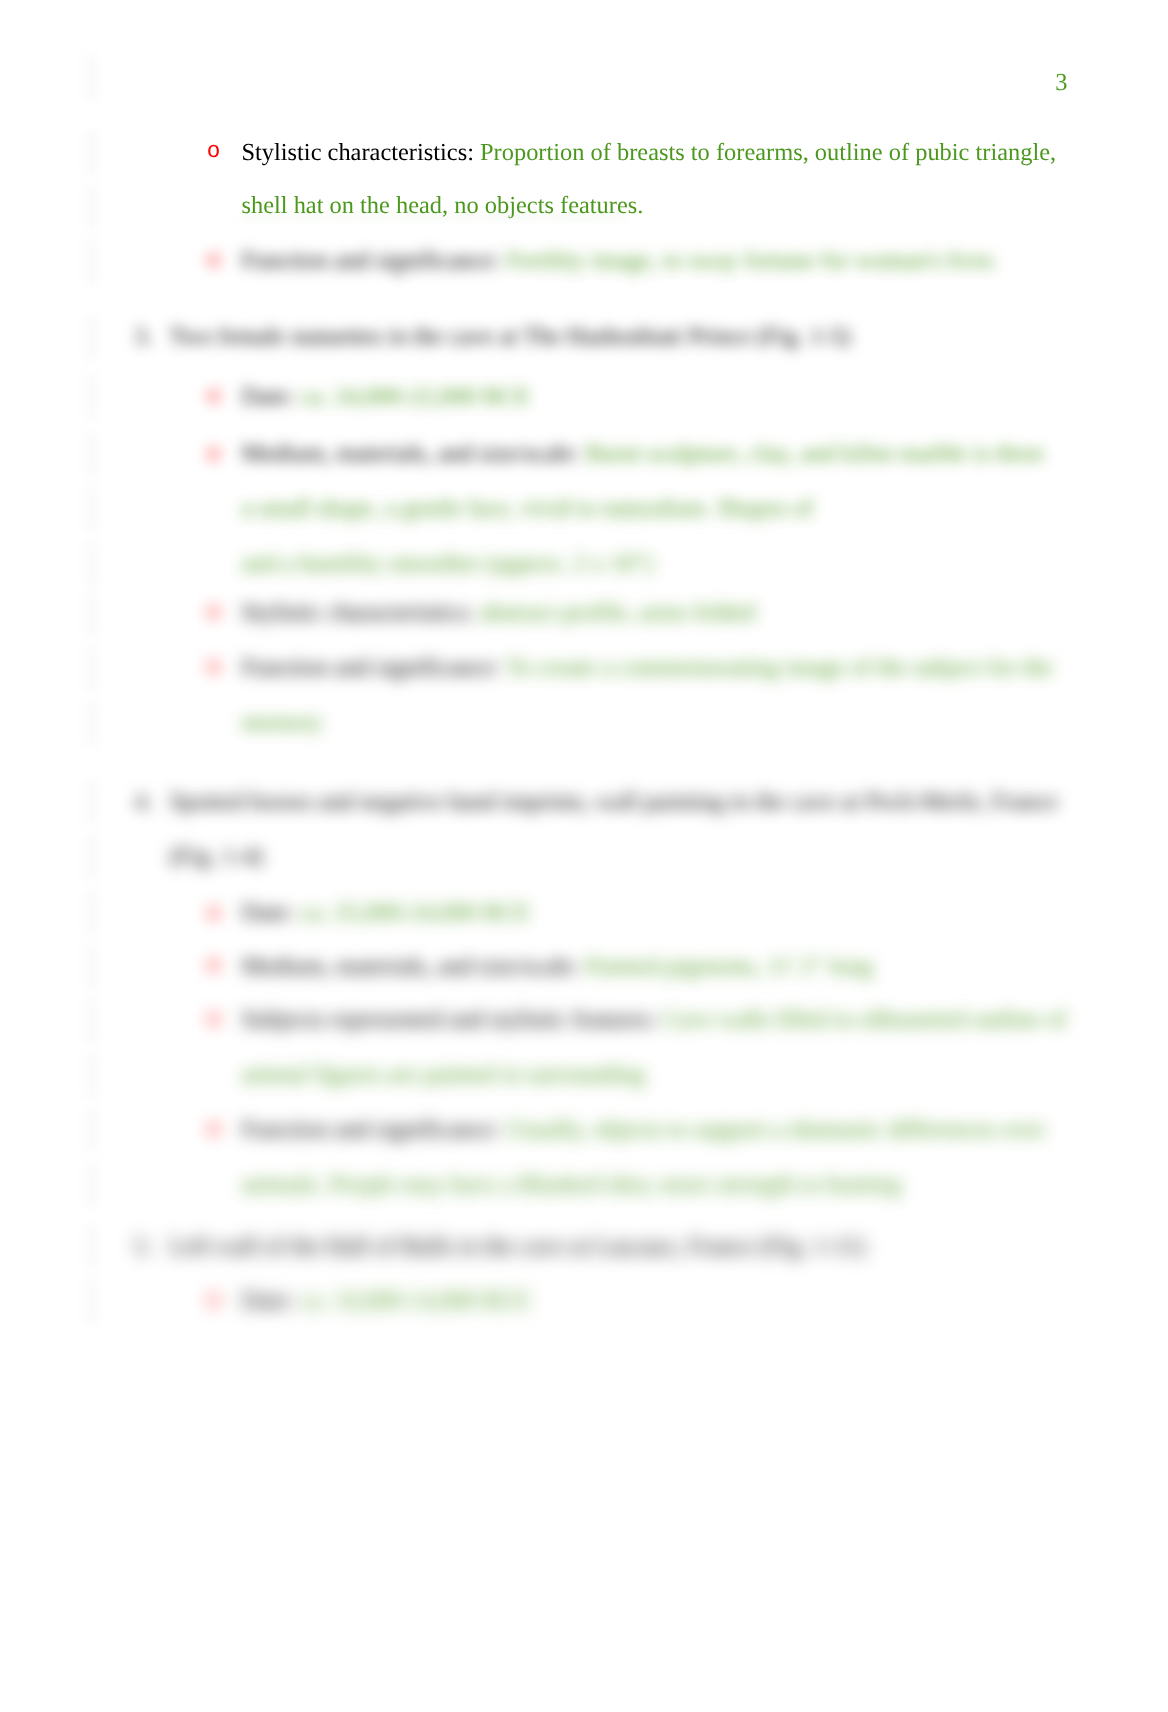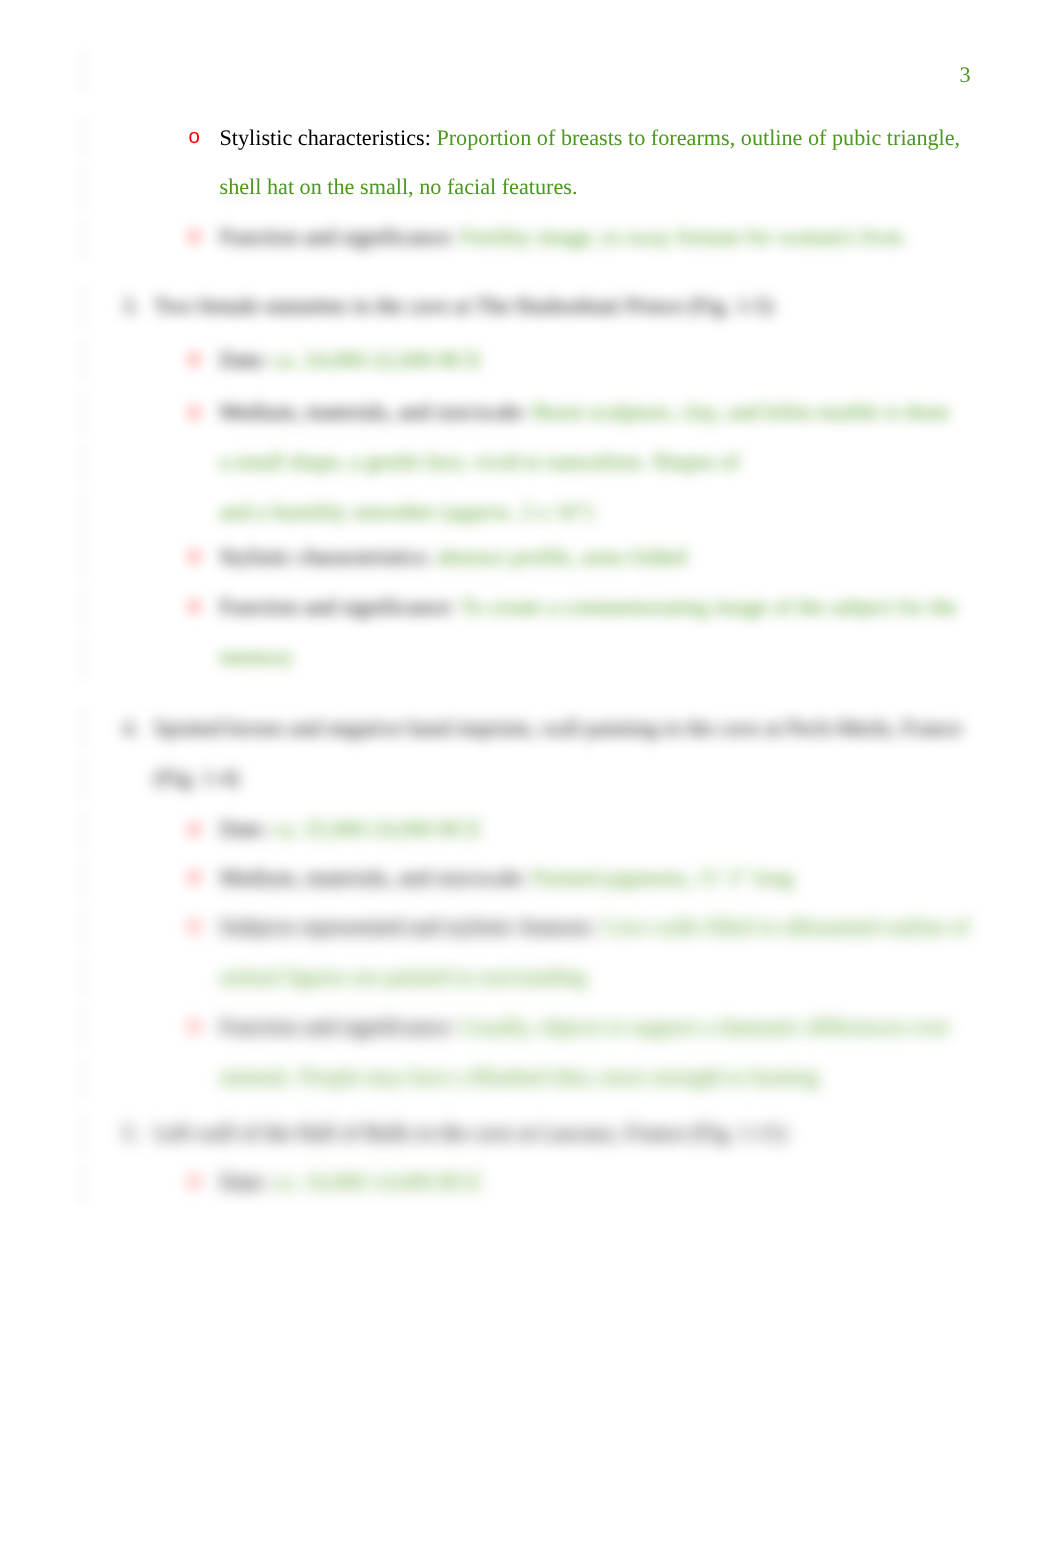--- a/index.html
+++ b/index.html
@@ -59,21 +59,21 @@
       <div class="cbar" style="top: 1056.5px; height: 41.8px;"></div>
       <div class="cbar" style="top: 1112.6px; height: 41.8px;"></div>
       <div class="cbar" style="top: 1162.2px; height: 41.8px;"></div>
     </div>
 
   <div id="doc" class="blur-layer blur-band" style="filter: blur(0.35px); mask-image: linear-gradient(transparent -48px, rgb(0, 0, 0) -32px, rgb(0, 0, 0) 195px, transparent 211px);">
     <div class="page-number">3</div>
   <div class="list-item">
     <div class="mark-o" style="left:188px;top:126.7px">o</div>
     <div class="ln" style="left:219.5px;top:125.5px"><span class="lbl">Stylistic characteristics:</span><span class="g">Proportion of breasts to forearms, outline of pubic triangle,</span></div>
-    <div class="ln" style="left:219.5px;top:175.3px"><span class="g">shell hat on the small, no facial features.</span></div>
+    <div class="ln" style="left:219.5px;top:175.3px"><span class="g">shell hat on the head, no objects features.</span></div>
   </div>
   <div class="list-item">
     <div class="mark-o" style="left:188px;top:226.2px">o</div>
     <div class="ln" style="left:219.5px;top:225.0px"><span class="lbl">Function and significance:</span><span class="g">Fertility over, to sway fortune for woman's lives</span></div>
   </div>
   <div class="list-item">
     <div class="mark-n" style="left:122px;top:294.2px">3.</div>
     <div class="ln" style="left:154px;top:294.2px"><span>Two female statuettes in the cave at The Hashoshiati Prince (Fig. 1-5)</span></div>
   </div>
   <div class="list-item">

